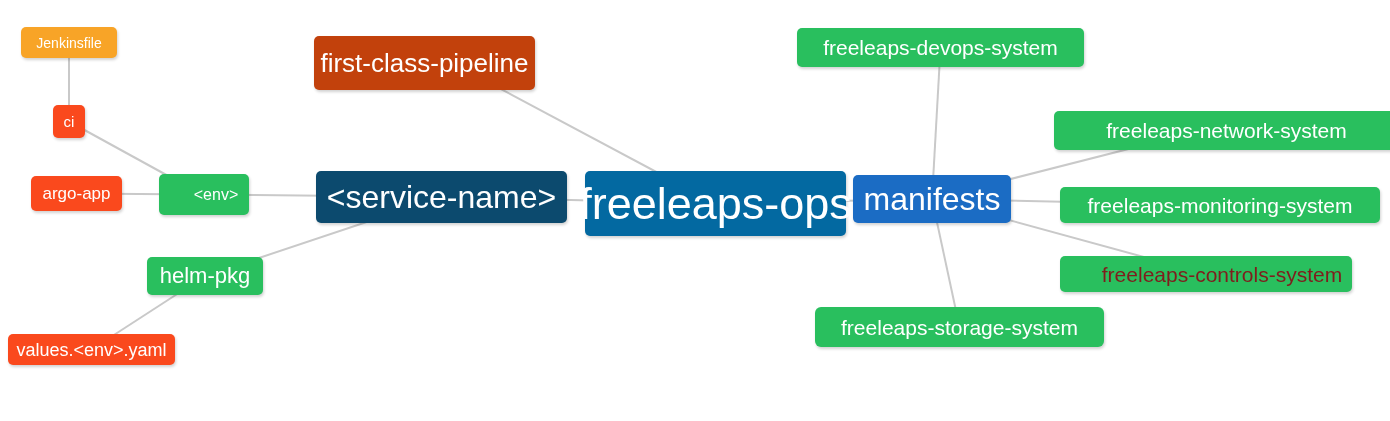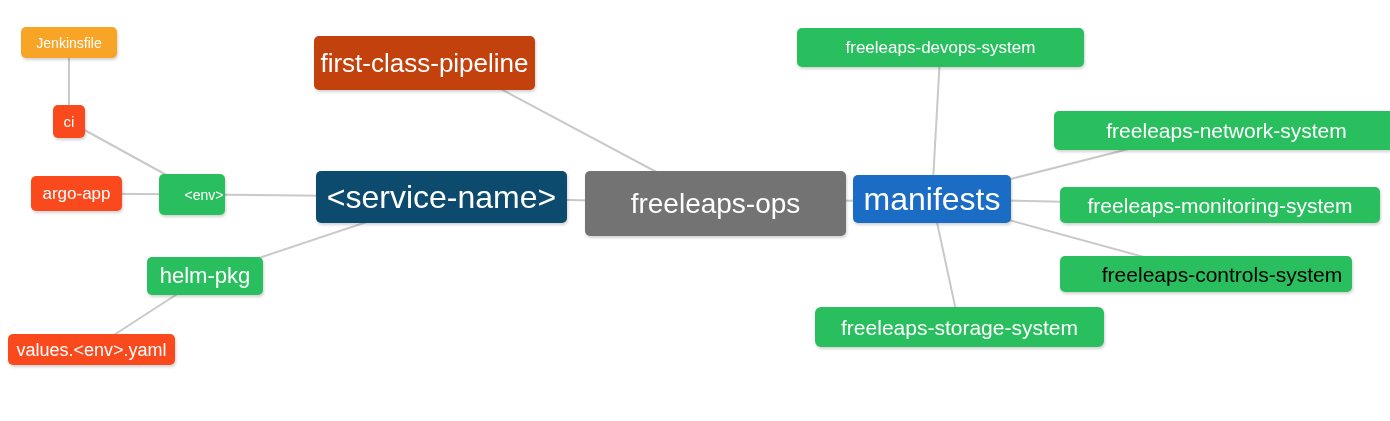--- a/index.html
+++ b/index.html
@@ -53,25 +53,25 @@
       <line x1="932" y1="199" x2="940.5" y2="47.5" stroke="#c9c9c9" stroke-width="2"></line>
       <line x1="932" y1="199" x2="1201" y2="130.5" stroke="#c9c9c9" stroke-width="2"></line>
       <line x1="932" y1="199" x2="1212" y2="205" stroke="#c9c9c9" stroke-width="2"></line>
       <line x1="932" y1="199" x2="1206" y2="274" stroke="#c9c9c9" stroke-width="2"></line>
       <line x1="932" y1="199" x2="959.5" y2="327" stroke="#c9c9c9" stroke-width="2"></line>
     </svg>
 
 <div class="node" style="left: 21px; top: 27px; width: 96px; height: 31px; font-size: 14px; background: rgb(248, 164, 39); color: rgb(255, 255, 255); text-align: center;">Jenkinsfile</div>
     <div class="node" style="left: 53px; top: 105px; width: 32px; height: 33px; font-size: 15px; background: rgb(250, 73, 29); color: rgb(255, 255, 255);">ci</div>
     <div class="node" style="left: 31px; top: 176px; width: 91px; height: 35px; font-size: 17px; background: rgb(250, 73, 29); color: rgb(255, 255, 255);">argo-app</div>
-    <div class="node" style="left: 159px; top: 174px; width: 66px; height: 41px; font-size: 14px; background: rgb(41, 191, 94); color: rgb(255, 255, 255); padding-left: 24px;">&lt;env&gt;</div>
+    <div class="node" style="left: 159px; top: 174px; width: 90px; height: 41px; font-size: 16px; background: rgb(41, 191, 94); color: rgb(255, 255, 255); padding-left: 24px;">&lt;env&gt;</div>
     <div class="node" style="left: 147px; top: 257px; width: 116px; height: 38px; font-size: 22px; background: rgb(41, 191, 94); color: rgb(255, 255, 255);">helm-pkg</div>
     <div class="node" style="left: 8px; top: 334px; width: 167px; height: 31px; font-size: 18px; background: rgb(250, 73, 29); color: rgb(255, 255, 255);">values.&lt;env&gt;.yaml</div>
     <div class="node" style="left: 314px; top: 36px; width: 221px; height: 54px; font-size: 26px; background: #c2410c; color: rgb(255, 255, 255);">first-class-pipeline</div>
     <div class="node" style="left: 316px; top: 171px; width: 251px; height: 52px; font-size: 32px; background: #0c4a6e; color: rgb(255, 255, 255);">&lt;service-name&gt;</div>
-    <div class="node" style="left: 585px; top: 171px; width: 261px; height: 65px; font-size: 28px; background: #737373; color: rgb(255, 255, 255);">freeleaps-ops</div>
+    <div class="node" style="left: 585px; top: 171px; width: 261px; height: 65px; font-size: 45px; background: #0369a1; color: rgb(255, 255, 255);">freeleaps-ops</div>
     <div class="node" style="left: 853px; top: 175px; width: 158px; height: 48px; font-size: 32px; background: rgb(27, 108, 196); color: rgb(255, 255, 255);">manifests</div>
-    <div class="node" style="left: 797px; top: 28px; width: 287px; height: 39px; font-size: 17px; background: rgb(41, 191, 94); color: rgb(255, 255, 255); text-align: right;">freeleaps-devops-system</div>
+    <div class="node" style="left: 797px; top: 28px; width: 287px; height: 39px; font-size: 21px; background: rgb(41, 191, 94); color: rgb(255, 255, 255); text-align: right;">freeleaps-devops-system</div>
     <div class="node" style="left: 1054px; top: 111px; width: 345px; height: 39px; font-size: 21px; background: rgb(41, 191, 94); color: rgb(255, 255, 255);">freeleaps-network-system</div>
     <div class="node" style="left: 1052px; top: 187px; width: 320px; height: 36px; font-size: 21px; background: rgb(41, 191, 94); color: rgb(255, 255, 255); margin-left: 8px;">freeleaps-monitoring-system</div>
-    <div class="node" style="left: 1060px; top: 256px; width: 292px; height: 36px; font-size: 21px; background: rgb(41, 191, 94); color: #000000; padding-left: 32px;">freeleaps-controls-system</div>
+    <div class="node" style="left: 1060px; top: 256px; width: 292px; height: 36px; font-size: 21px; background: rgb(41, 191, 94); color: #7f1d1d; padding-left: 32px;">freeleaps-controls-system</div>
     <div class="node" style="left: 815px; top: 307px; width: 289px; height: 40px; font-size: 21px; background: rgb(41, 191, 94); color: rgb(255, 255, 255); border-radius: 6px;">freeleaps-storage-system</div>
   </div>
 
 </body></html>

